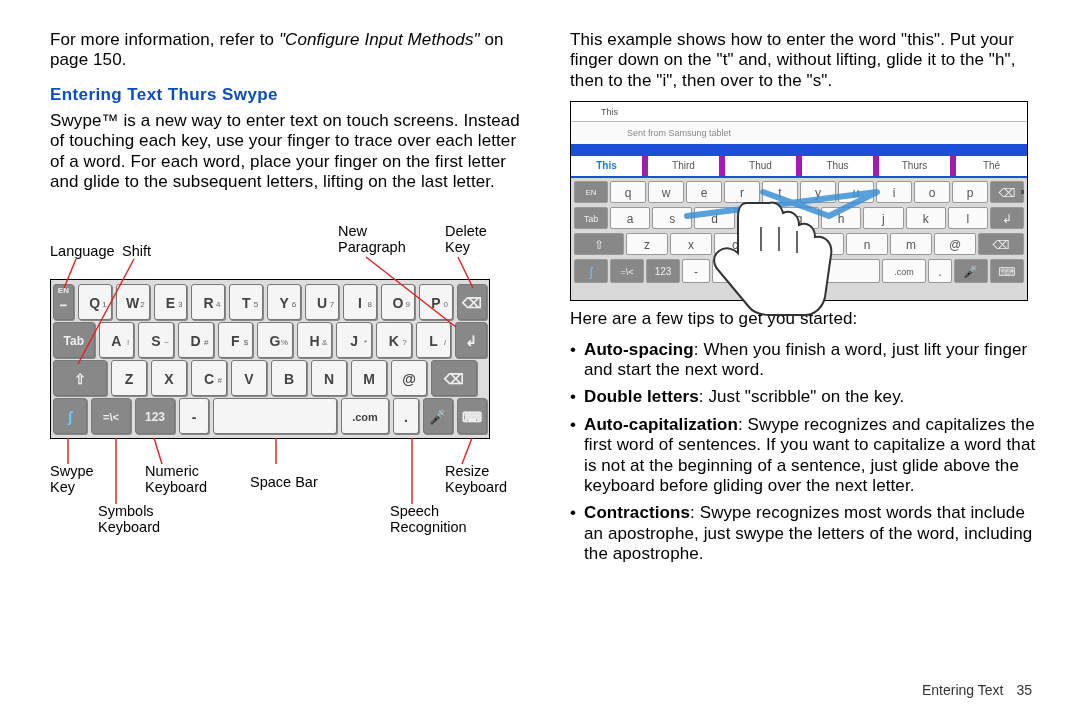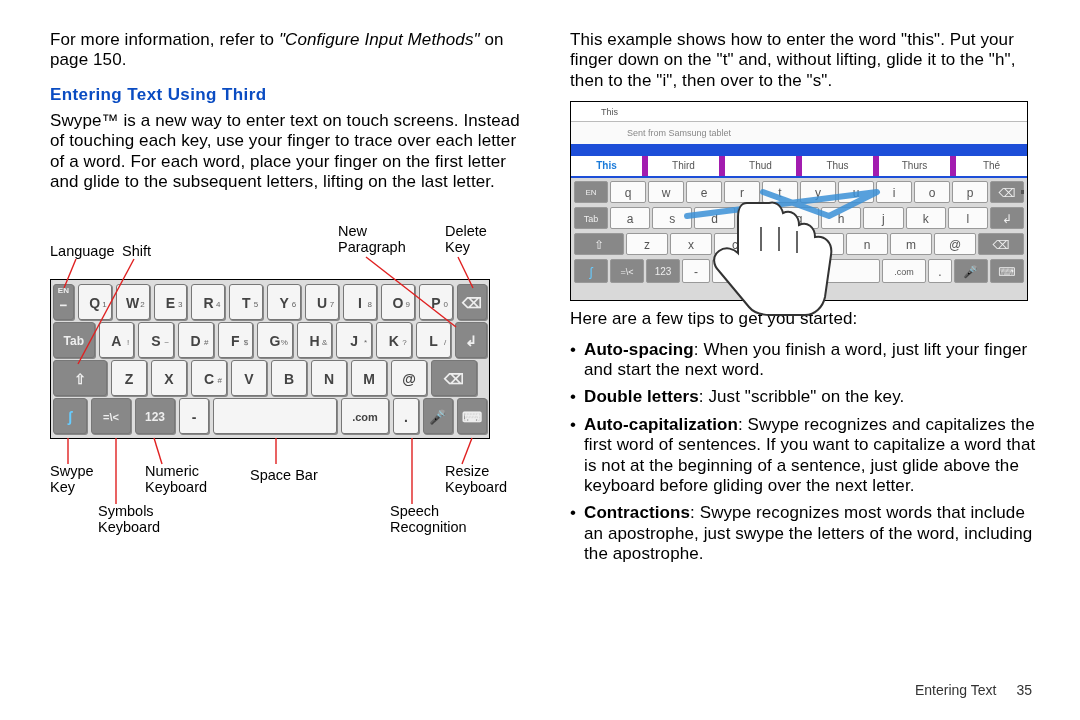--- a/index.html
+++ b/index.html
@@ -139,33 +139,33 @@
   .swype-path { stroke: #3a8fd6; stroke-width: 6; fill: none; stroke-linecap: round; stroke-linejoin: round; opacity: 0.85; }
   .hand { position: absolute; pointer-events: none; }
 
   .footer {
     position: absolute;
     bottom: 22px;
     right: 48px;
     font-size: 14px;
     color: #333;
   }
-  .footer .pg { margin-left: 20px; }
+  .footer .pg { margin-left: 13px; }
 </style>
 </head>
 <body>
 
 <div class="page">
 
   <div class="col col-left">
     <p class="p">
       <span>For more information, refer to </span><span class="ital">"Configure Input Methods"</span><span> on page 150.</span>
     </p>
 
-    <div class="heading">Entering Text Using Third</div>
+    <div class="heading">Entering Text Thurs Swype</div>
 
     <p class="p">Swype™ is a new way to enter text on touch screens. Instead of touching each key, use your finger to trace over each letter of a word. For each word, place your finger on the first letter and glide to the subsequent letters, lifting on the last letter.</p>
 
     <div class="label-wrap" style="height:340px;">
 
       <div class="lbl" style="left:0;  top:30px;">Language</div>
       <div class="lbl" style="left:72px;top:30px;">Shift</div>
       <div class="lbl" style="left:288px;top:10px;white-space:pre;">New
 Paragraph</div>
       <div class="lbl" style="left:395px;top:10px;white-space:pre;">Delete
@@ -223,21 +223,21 @@
               <div class="key dkey" style="width:30px;">🎤</div>
               <div class="key dkey" style="width:30px;">⌨</div>
             </div>
         </div>
       </div>
 
       <div class="lbl" style="left:0;   top:250px;white-space:pre;">Swype
 Key</div>
       <div class="lbl" style="left:95px; top:250px;white-space:pre;">Numeric
 Keyboard</div>
-      <div class="lbl" style="left:200px;top:254px;">Space Bar</div>
+      <div class="lbl" style="left:200px;top:261px;">Space Bar</div>
       <div class="lbl" style="left:395px;top:250px;white-space:pre;">Resize
 Keyboard</div>
       <div class="lbl" style="left:48px; top:290px;white-space:pre;">Symbols
 Keyboard</div>
       <div class="lbl" style="left:340px;top:290px;white-space:pre;">Speech
 Recognition</div>
 
       <svg class="annot-svg">
 
         <line class="annot-line" x1="26" y1="45" x2="14" y2="74"></line>

